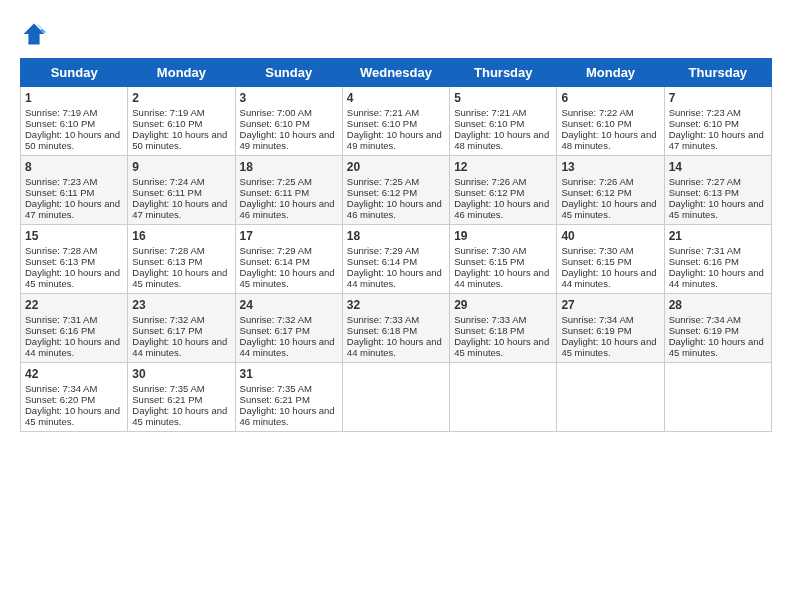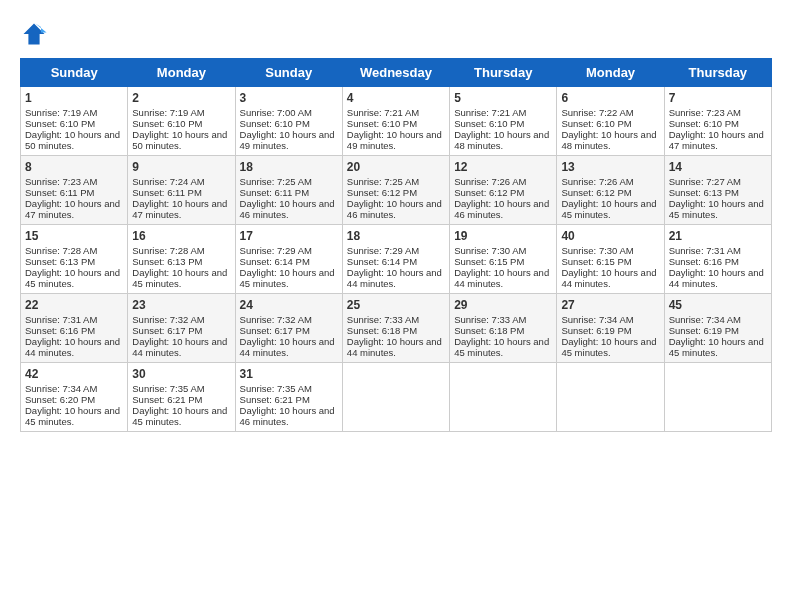--- a/index.html
+++ b/index.html
@@ -261,39 +261,39 @@
         <span>Sunset: 6:17 PM</span><br>
         <span>Daylight: 10 hours and 44 minutes.</span>
       </td>
         <td>
         <span class="day-num">24</span>
         <span>Sunrise: 7:32 AM</span><br>
         <span>Sunset: 6:17 PM</span><br>
         <span>Daylight: 10 hours and 44 minutes.</span>
       </td>
         <td>
-        <span class="day-num">25</span>
+        <span class="day-num">32</span>
         <span>Sunrise: 7:33 AM</span><br>
         <span>Sunset: 6:18 PM</span><br>
         <span>Daylight: 10 hours and 44 minutes.</span>
       </td>
         <td>
         <span class="day-num">29</span>
         <span>Sunrise: 7:33 AM</span><br>
         <span>Sunset: 6:18 PM</span><br>
         <span>Daylight: 10 hours and 45 minutes.</span>
       </td>
         <td>
         <span class="day-num">27</span>
         <span>Sunrise: 7:34 AM</span><br>
         <span>Sunset: 6:19 PM</span><br>
         <span>Daylight: 10 hours and 45 minutes.</span>
       </td>
         <td>
-        <span class="day-num">45</span>
+        <span class="day-num">28</span>
         <span>Sunrise: 7:34 AM</span><br>
         <span>Sunset: 6:19 PM</span><br>
         <span>Daylight: 10 hours and 45 minutes.</span>
       </td>
       </tr>
       <tr>
         <td>
         <span class="day-num">42</span>
         <span>Sunrise: 7:34 AM</span><br>
         <span>Sunset: 6:20 PM</span><br>

